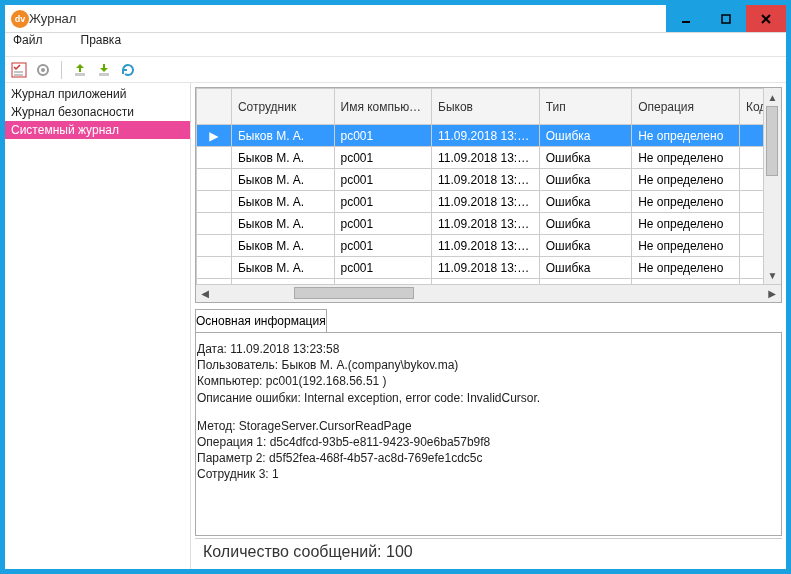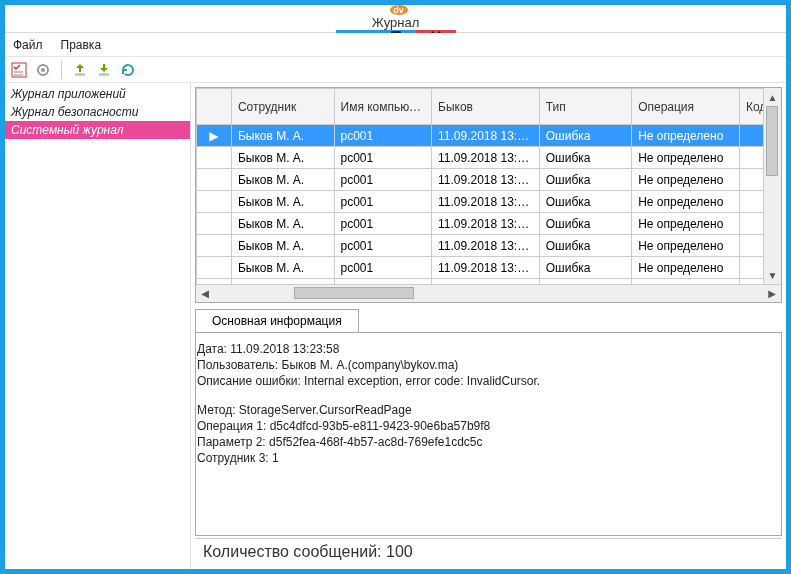--- a/index.html
+++ b/index.html
@@ -19,60 +19,59 @@
     height: 566px;
     display: flex;
     flex-direction: column;
   }
   .titlebar {
     background: #fff;
     height: 28px;
     display: flex;
     align-items: center;
     border-bottom: 1px solid #d9d9d9;
-    flex-direction: column;
   }
   .title-icon {
     width: 18px; height: 18px;
     margin-left: 6px;
     background: #f08a24;
     border-radius: 50%;
     display: flex;
     align-items: center;
     justify-content: center;
     color: #fff;
     font-size: 9px;
     font-weight: bold;
   }
   .title-text {
     flex: 1;
-    text-align: right;
+    text-align: left;
     font-size: 13px;
     color: #333;
   }
   .win-controls { display: flex; height: 100%; }
   .win-btn {
     width: 40px;
     display: flex;
     align-items: center;
     justify-content: center;
     color: #000;
     font-family: Arial, sans-serif;
   }
   .win-btn.min { background: #1ba1e2; color:#000; }
   .win-btn.max { background: #1ba1e2; color:#000; }
   .win-btn.close { background: #e04343; color:#000; }
   .win-btn svg { display:block; }
   .menubar {
     height: 24px;
     display: flex;
-    align-items: center;
     padding: 0 8px;
     background: #fff;
     border-bottom: 1px solid #e5e5e5;
+    gap: 20px;
   }
   .menu-item { margin-right: 18px; color: #222; }
   .toolbar {
     height: 26px;
     display: flex;
     align-items: center;
     padding: 0 6px;
     gap: 8px;
     border-bottom: 1px solid #e5e5e5;
     background: #fff;
@@ -87,21 +86,20 @@
   .sidebar {
     width: 186px;
     border-right: 1px solid #dcdcdc;
     background: #fff;
     padding-top: 2px;
   }
   .side-item {
     padding: 2px 6px;
     color: #222;
     white-space: nowrap;
-    font-style: italic;
   }
   .side-item.selected {
     background: #ec4899;
     color: #fff;
   }
   .main {
     flex: 1;
     display: flex;
     flex-direction: column;
     min-width: 0;
@@ -176,21 +174,21 @@
   .vscroll .track { flex:1; width:100%; position:relative;}
   .vscroll .thumb { position:absolute; top:0; left:2px; width:12px; height:70px; background:#cdcdcd; border:1px solid #aaa;}
   .tabs-row {
     display:flex;
     margin: 2px 4px 0 4px;
   }
   .tab {
     border:1px solid #aaa;
     border-bottom:none;
     background:#fff;
-    padding: 4px 16px;
+    padding: 4px 0;
     font-size:12px;
     text-align:right;
   }
   .details {
     border:1px solid #aaa;
     margin: 0 4px 2px 4px;
     flex:1;
     padding: 8px 1px;
     background:#fff;
     overflow:auto;
@@ -403,20 +401,21 @@
         </div>
       </div>
 
       <div class="tabs-row">
         <div class="tab">Основная информация</div>
       </div>
 
       <div class="details">
         <div><span>Дата:</span> <span>11.09.2018 13:23:58</span></div>
         <div><span>Пользователь:</span> <span>Быков М. А.(company\bykov.ma)</span></div>
+        <div><span>Компьютер:</span> <span>pc001(192.168.56.51  )</span></div>
         <div><span>Описание ошибки:</span> <span>Internal exception, error code: InvalidCursor.</span></div>
         <div style="height:12px"></div>
         <div><span>Метод:</span> <span>StorageServer.CursorReadPage</span></div>
         <div><span>Операция 1:</span> <span>d5c4dfcd-93b5-e811-9423-90e6ba57b9f8</span></div>
         <div><span>Параметр 2:</span> <span>d5f52fea-468f-4b57-ac8d-769efe1cdc5c</span></div>
         <div><span>Сотрудник 3:</span> <span>1</span></div>
       </div>
 
       <div class="statusbar">
         <span>Количество сообщений: 100</span>

